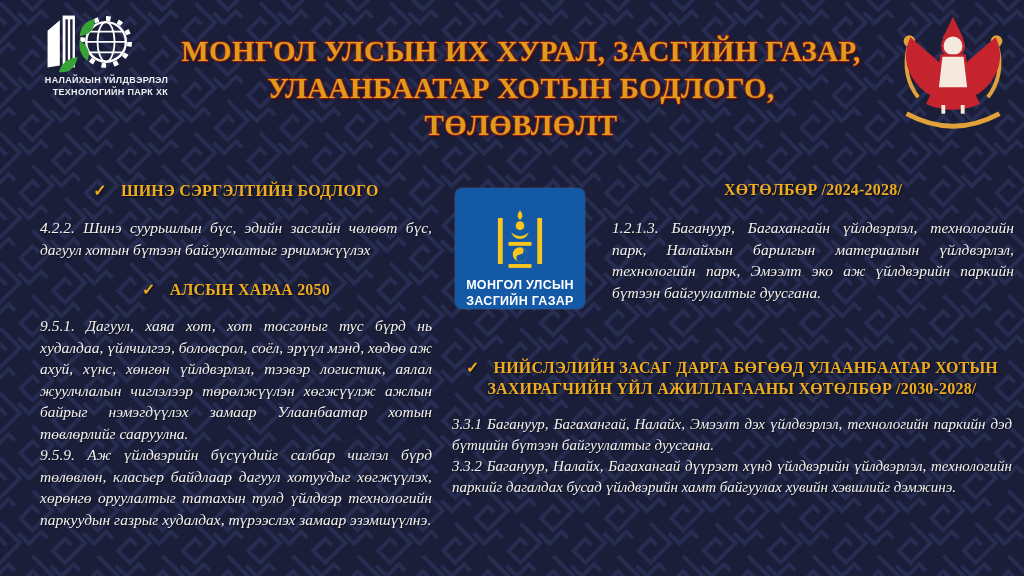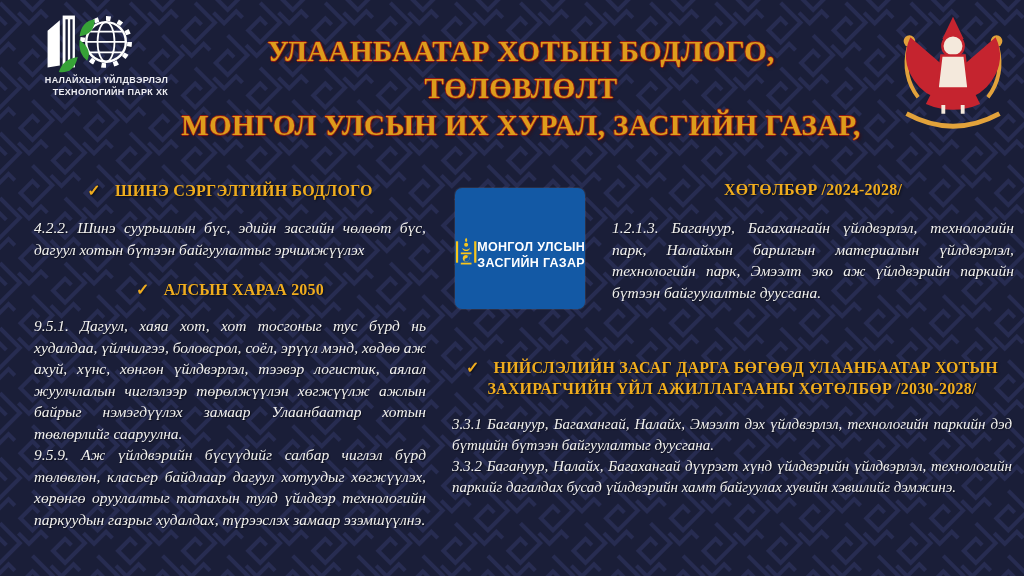--- a/index.html
+++ b/index.html
@@ -19,34 +19,34 @@
   .emblem{left:894px;top:12px;}
 
   
   .col{color:#F3F2EE;}
   .gold-head{color:#EFAC1E;font-weight:bold;font-size:16px;line-height:21px;text-align:center;
              letter-spacing:.2px;text-shadow:1px 1px 2px rgba(0,0,0,.6);}
   .gold-head .chk{margin-right:14px;}
   .body-p{font-style:italic;font-size:15.5px;line-height:21.5px;text-align:justify;
           color:#F3F2EE;text-shadow:1px 1px 1px rgba(0,0,0,.5);margin:0;}
 
-  .left-col{left:34px;top:180px;width:392px;}
+  .left-col{left:40px;top:180px;width:392px;}
   .left-col .p1{margin-top:16px;}
   .left-col .h2{margin-top:19px;}
   .left-col .p2{margin-top:15px;}
 
   .right-top{left:612px;top:179px;width:402px;}
   .right-top .body-p{margin-top:17px;}
 
   .right-bottom{left:452px;top:357px;width:560px;}
   .right-bottom .body-p{margin-top:15px;font-size:15px;line-height:21px;}
 
   
   .gov-logo{left:455px;top:188px;width:130px;height:121px;background:#1359A5;border-radius:7px;
-            display:flex;flex-direction:row;align-items:center;justify-content:space-between;
+            display:flex;flex-direction:column;align-items:center;justify-content:flex-end;
             padding-top:7px;box-sizing:border-box;box-shadow:0 0 0 1px rgba(255,255,255,.08);}
   .gov-logo .gt{color:#FFFFFF;font-family:"Liberation Sans","DejaVu Sans",sans-serif;font-weight:bold;
                 font-size:12.5px;line-height:16px;letter-spacing:.3px;white-space:nowrap;}
   .gov-logo .gtwrap{margin-top:5px;text-align:center;}
 </style>
 </head>
 <body>
 
 <div class="stage">
 
@@ -75,22 +75,22 @@
       <path d="M51 36 h42 M55 25 h34 M55 47 h34" stroke="#FFFFFF" stroke-width="1.8" fill="none"></path>
       <path fill="#37A237" d="M44 30 q2 -16 16 -18 q0 16 -16 18 Z"></path>
       <path fill="#37A237" d="M42 52 q-16 2 -20 16 q16 2 20 -16 Z"></path>
       <path fill="#37A237" d="M44 34 q-2 14 8 22 q6 -12 -8 -22 Z"></path>
     </svg>
     <span class="lt">НАЛАЙХЫН ҮЙЛДВЭРЛЭЛ</span>
     <span class="lt">ТЕХНОЛОГИЙН ПАРК ХК</span>
   </div>
 
   <div class="title">
+    <div>МОНГОЛ УЛСЫН ИХ ХУРАЛ, ЗАСГИЙН ГАЗАР,</div>
     <div>УЛААНБААТАР ХОТЫН БОДЛОГО, ТӨЛӨВЛӨЛТ</div>
-    <div>МОНГОЛ УЛСЫН ИХ ХУРАЛ, ЗАСГИЙН ГАЗАР,</div>
   </div>
 
   <svg class="emblem" width="118" height="122" viewBox="0 0 120 126">
     <path d="M14 36 q-7 30 10 52" stroke="#E2A23B" stroke-width="4" fill="none"></path>
     <path d="M106 36 q7 30 -10 52" stroke="#E2A23B" stroke-width="4" fill="none"></path>
     <circle cx="15" cy="30" r="6" fill="#E2A23B"></circle>
     <circle cx="105" cy="30" r="6" fill="#E2A23B"></circle>
     <path fill="#C5242F" d="M60 64 L16 26 q-11 23 4 45 q10 15 28 19 Z"></path>
     <path fill="#C5242F" d="M60 64 L104 26 q11 23 -4 45 q-10 15 -28 19 Z"></path>
     <path fill="#C5242F" d="M60 5 l11 23 h-22 Z"></path>

